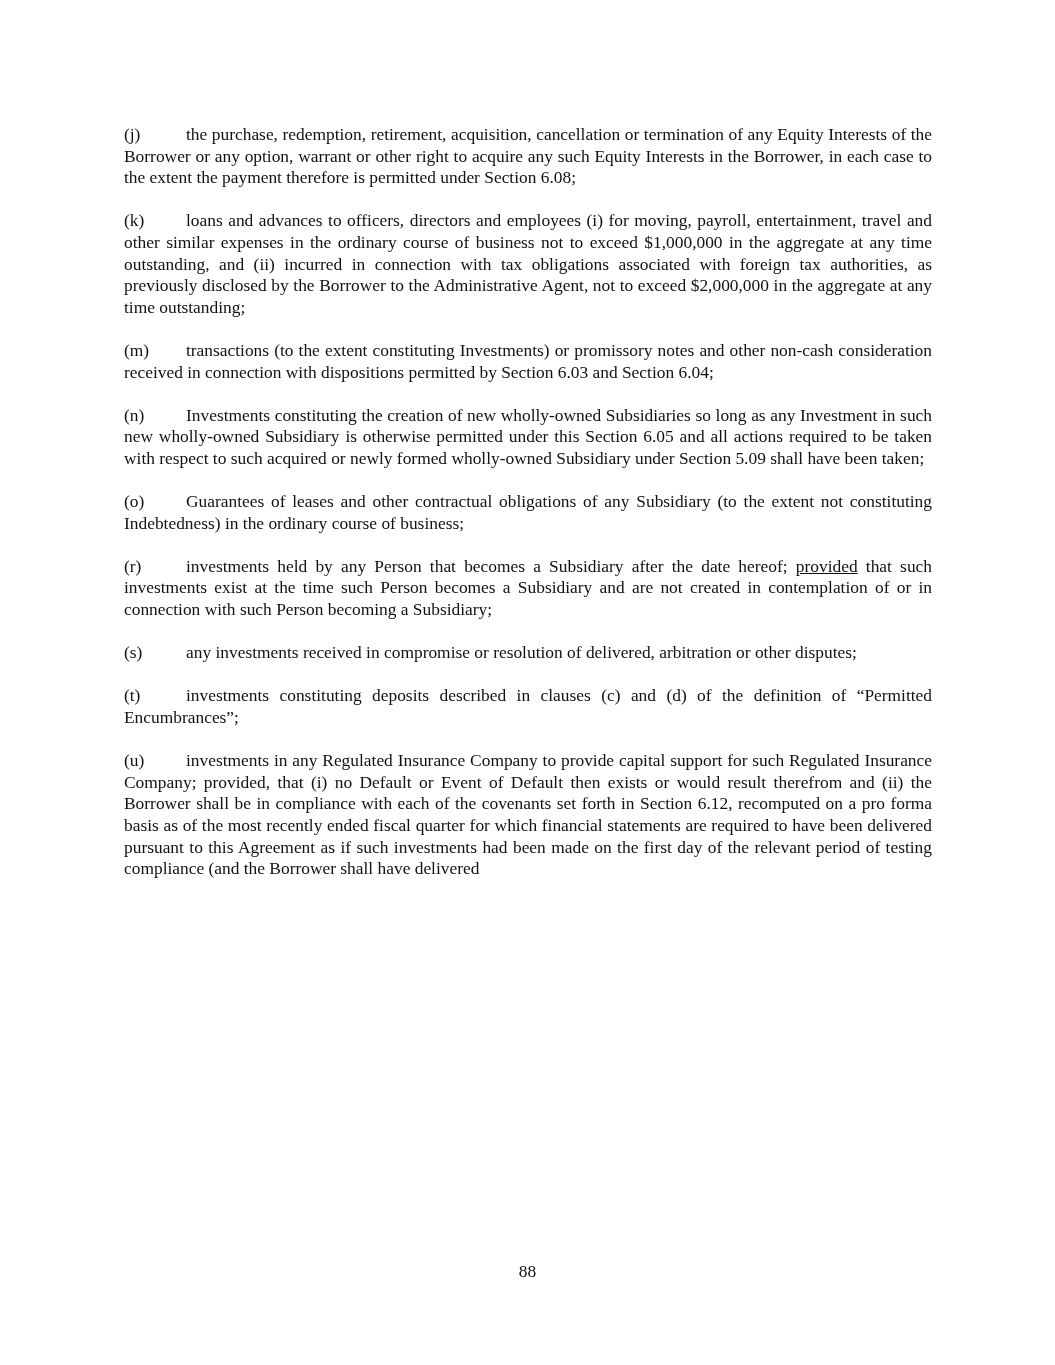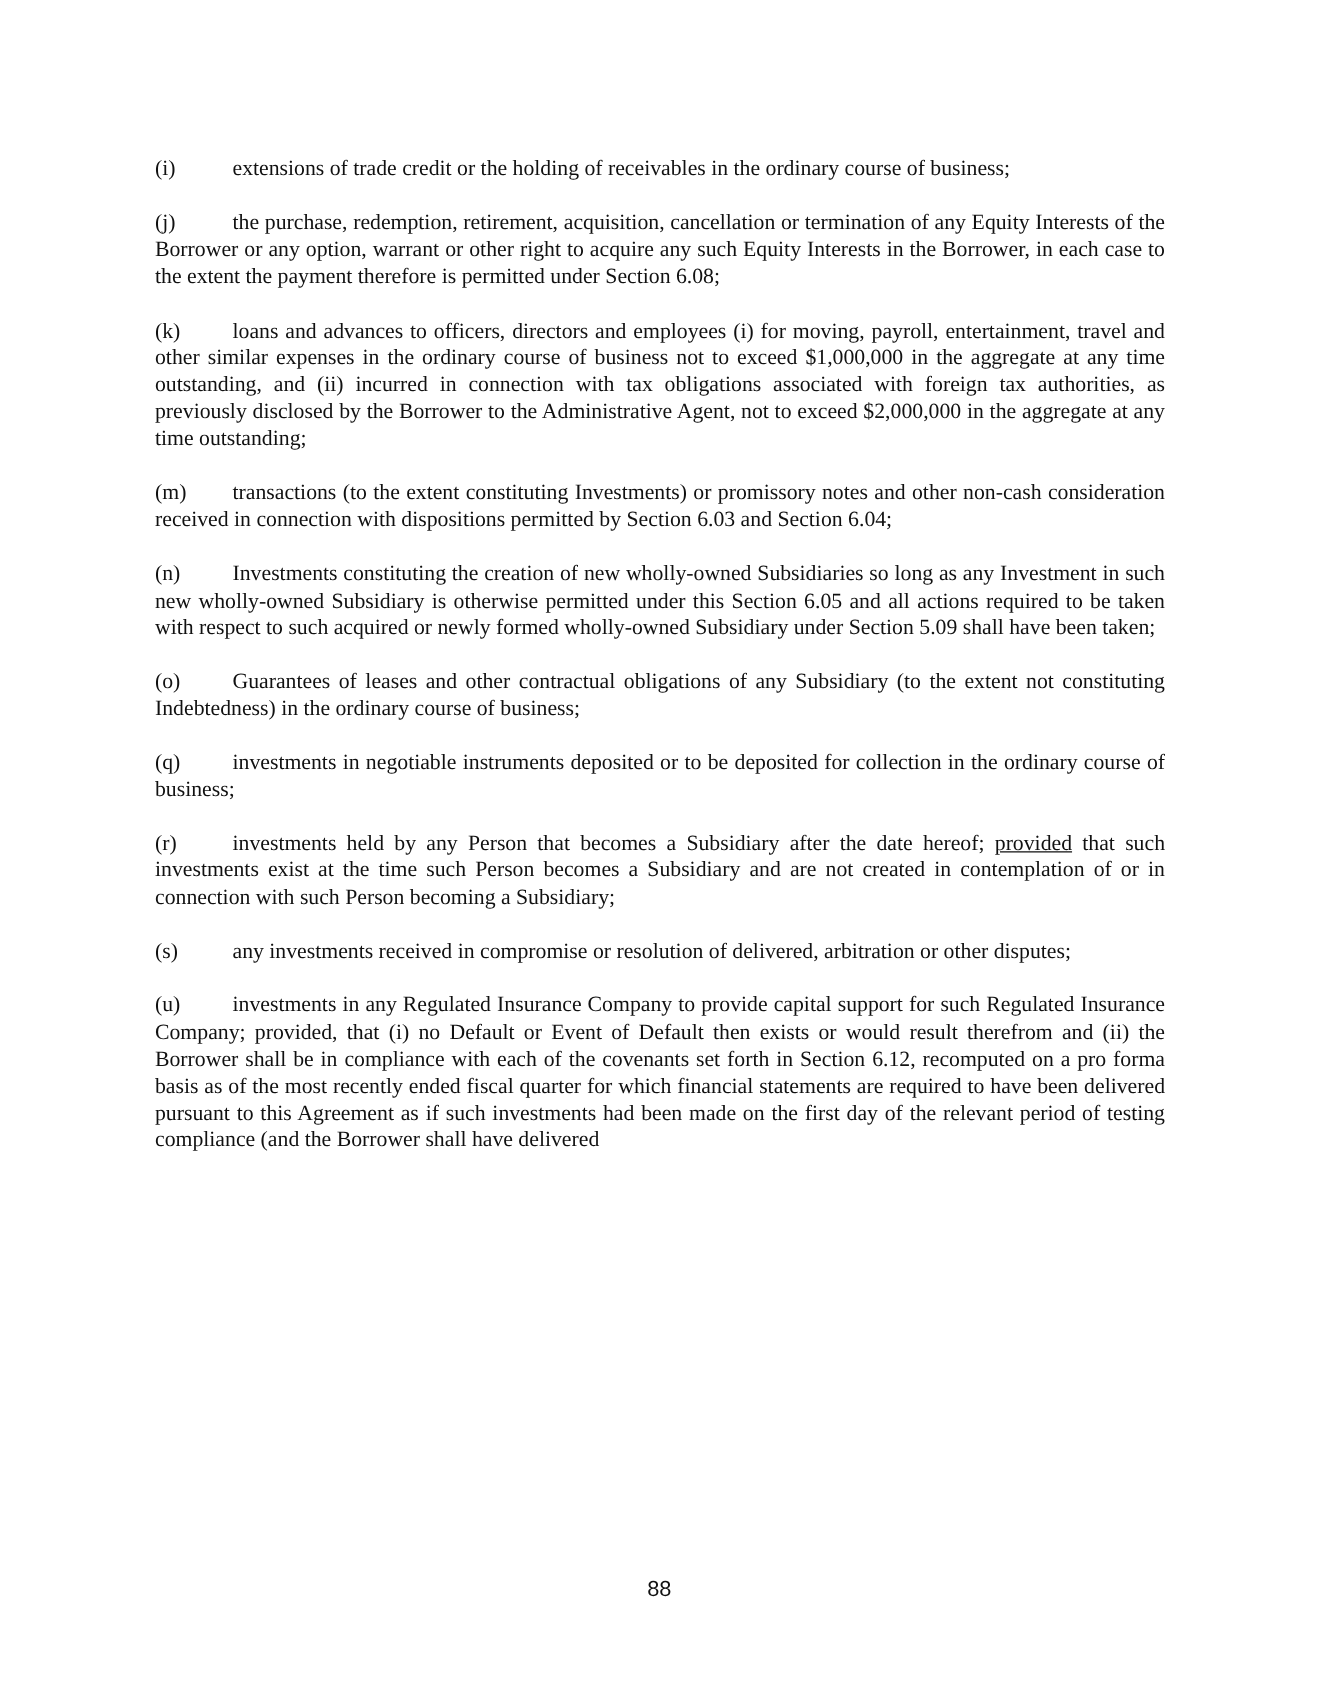--- a/index.html
+++ b/index.html
@@ -7,32 +7,31 @@
   .page {
     position: absolute; left: 124px; top: 124px; width: 808px;
     font-family: "Liberation Serif", serif; font-size: 17.4px; line-height: 21.6px;
     color: #111111;
   }
   .clause { margin: 0 0 21.6px 0; text-align: justify; text-align-last: left; }
   .label { display: inline-block; width: 62px; text-indent: 0; }
   .u { text-decoration: underline; font-family: Liberation Serif, serif; }
   .page-number {
     position: absolute; top: 1261px; left: 0; width: 1055px; text-align: center;
-    font-family: Liberation Sans, sans-serif; font-size: 17.4px; color: #111111;
+    font-family: Liberation Serif, serif; font-size: 17.4px; color: #111111;
   }
 </style>
 </head>
 <body>
 
 <div class="page">
-  <p class="clause first"><span class="label">(i)</span><span>extensions of trade credit or the holding of receivables in the ordinary course of business;</span></p>
   <p class="clause first"><span class="label">(j)</span><span>the purchase, redemption, retirement, acquisition, cancellation or termination of any Equity Interests of the Borrower or any option, warrant or other right to acquire any such Equity Interests in the Borrower, in each case to the extent the payment therefore is permitted under Section 6.08;</span></p>
   <p class="clause first"><span class="label">(k)</span><span>loans and advances to officers, directors and employees (i) for moving, payroll, entertainment, travel and other similar expenses in the ordinary course of business not to exceed $1,000,000 in the aggregate at any time outstanding, and (ii) incurred in connection with tax obligations associated with foreign tax authorities, as previously disclosed by the Borrower to the Administrative Agent, not to exceed $2,000,000 in the aggregate at any time outstanding;</span></p>
   <p class="clause first"><span class="label">(m)</span><span>transactions (to the extent constituting Investments) or promissory notes and other non-cash consideration received in connection with dispositions permitted by Section 6.03 and Section 6.04;</span></p>
   <p class="clause first"><span class="label">(n)</span><span>Investments constituting the creation of new wholly-owned Subsidiaries so long as any Investment in such new wholly-owned Subsidiary is otherwise permitted under this Section 6.05 and all actions required to be taken with respect to such acquired or newly formed wholly-owned Subsidiary under Section 5.09 shall have been taken;</span></p>
   <p class="clause first"><span class="label">(o)</span><span>Guarantees of leases and other contractual obligations of any Subsidiary (to the extent not constituting Indebtedness) in the ordinary course of business;</span></p>
-  <p class="clause first"><span class="label">(q)</span><span>investments in negotiable instruments deposited or to be deposited for collection in the ordinary course of business;</span></p>
   <p class="clause first"><span class="label">(r)</span><span>investments held by any Person that becomes a Subsidiary after the date hereof; </span><span class="u">provided</span><span> that such investments exist at the time such Person becomes a Subsidiary and are not created in contemplation of or in connection with such Person becoming a Subsidiary;</span></p>
   <p class="clause first"><span class="label">(s)</span><span>any investments received in compromise or resolution of delivered, arbitration or other disputes;</span></p>
+  <p class="clause first"><span class="label">(t)</span><span>investments constituting deposits described in clauses (c) and (d) of the definition of “Permitted Encumbrances”;</span></p>
   <p class="clause first"><span class="label">(u)</span><span>investments in any Regulated Insurance Company to provide capital support for such Regulated Insurance Company; provided, that (i) no Default or Event of Default then exists or would result therefrom and (ii) the Borrower shall be in compliance with each of the covenants set forth in Section 6.12, recomputed on a pro forma basis as of the most recently ended fiscal quarter for which financial statements are required to have been delivered pursuant to this Agreement as if such investments had been made on the first day of the relevant period of testing compliance (and the Borrower shall have delivered</span></p>
 </div>
 
 <div class="page-number">88</div>
 
 </body></html>

